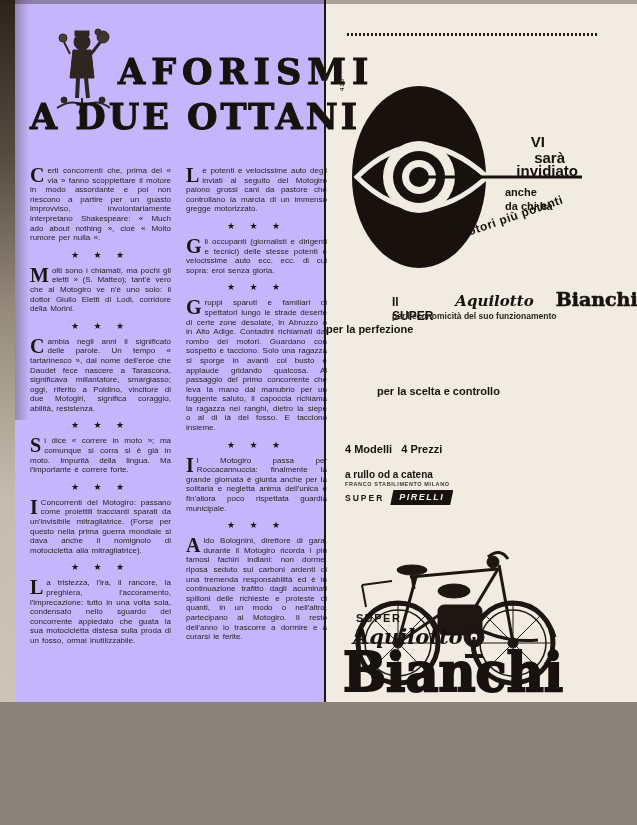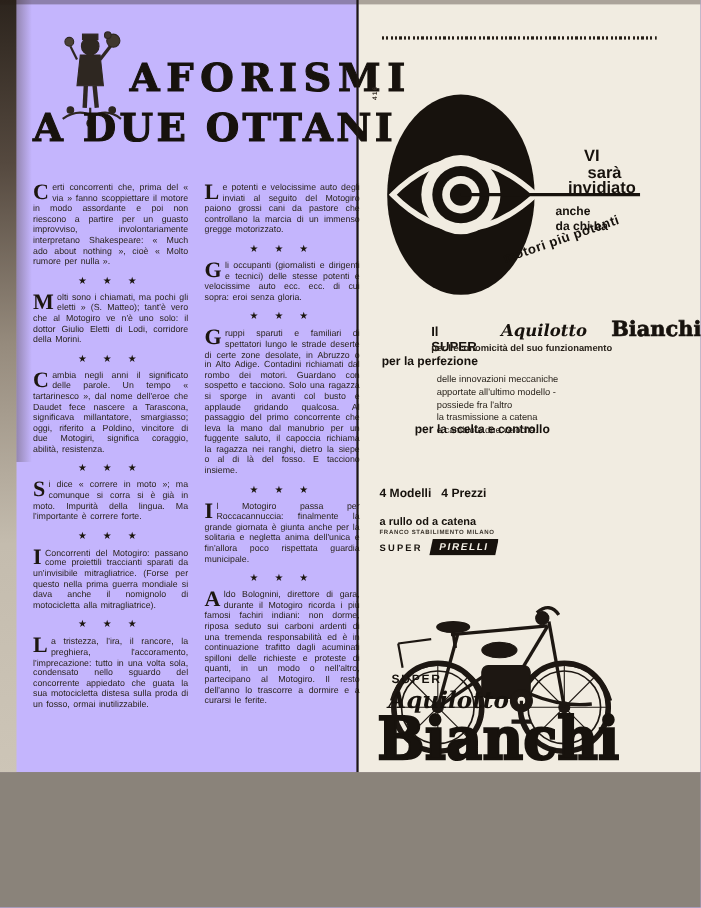--- a/index.html
+++ b/index.html
@@ -52,21 +52,21 @@
   .rotated{position:absolute;left:460px;top:228px;font-weight:bold;font-size:12px;color:#17120d;
     transform:rotate(-19deg);transform-origin:left bottom;white-space:nowrap;letter-spacing:.5px;}
 
   .brand-intro{position:absolute;left:392px;top:288px;display:flex;align-items:baseline;gap:22px;color:#17120d;}
   .bi-prefix{font-size:12px;font-weight:bold;}
   .bi-script{font-family:"DejaVu Serif",serif;font-style:italic;font-weight:bold;font-size:15px;}
   .bi-name{font-family:"DejaVu Serif",serif;font-weight:bold;font-size:19px;-webkit-text-stroke:.6px #17120d;}
   .economy{position:absolute;left:392px;top:311px;font-size:8.5px;font-weight:bold;color:#2a241d;}
 
   .sec-head{position:absolute;font-size:11px;font-weight:bold;color:#17120d;}
-  .sec1-head{left:347px;top:323px;}
+  .sec1-head{left:326px;top:323px;}
   .sec2-head{left:345px;top:385px;padding-left:32px;}
   .sec-lines{position:absolute;font-size:8.5px;line-height:11.8px;color:#2a241d;font-weight:500;}
   .sec1-lines{left:397px;top:339px;}
   .sec2-lines{left:397px;top:401px;}
 
   .models{position:absolute;left:345px;top:443px;font-size:11px;font-weight:bold;color:#17120d;white-space:pre;}
   .prices{position:absolute;left:345px;top:455px;font-size:12.5px;font-weight:bold;color:#17120d;}
   .prices span{margin-right:13px;}
   .drive{position:absolute;left:345px;top:469px;font-size:10px;font-weight:bold;color:#17120d;}
   .factory{position:absolute;left:345px;top:481px;font-size:5.5px;letter-spacing:.6px;color:#3a332b;font-weight:bold;}
@@ -167,27 +167,20 @@
   <div class="rotated">motori più potenti</div>
 
   <div class="brand-intro">
     <span class="bi-prefix">Il SUPER</span>
     <span class="bi-script">Aquilotto</span>
     <span class="bi-name">Bianchi</span>
   </div>
   <div class="economy">per l'economicità del suo funzionamento</div>
 
   <div class="sec-head sec1-head">per la perfezione</div>
-  <div class="sec-lines sec1-lines">
-      <div class="ad-line">delle innovazioni meccaniche</div>
-      <div class="ad-line">apportate all'ultimo modello -</div>
-      <div class="ad-line">possiede fra l'altro</div>
-      <div class="ad-line">la trasmissione a catena</div>
-      <div class="ad-line">e cambio a due velocità.</div>
-    </div>
   <div class="sec-head sec2-head">per la scelta e controllo</div>
 
   <div class="models">4 Modelli   4 Prezzi</div>
   <div class="drive">a rullo od a catena</div>
   <div class="factory">FRANCO STABILIMENTO MILANO</div>
   <div class="gomme-row">
     <span class="gomme">SUPER</span>
     <span class="pirelli">PIRELLI</span>
   </div>
 

